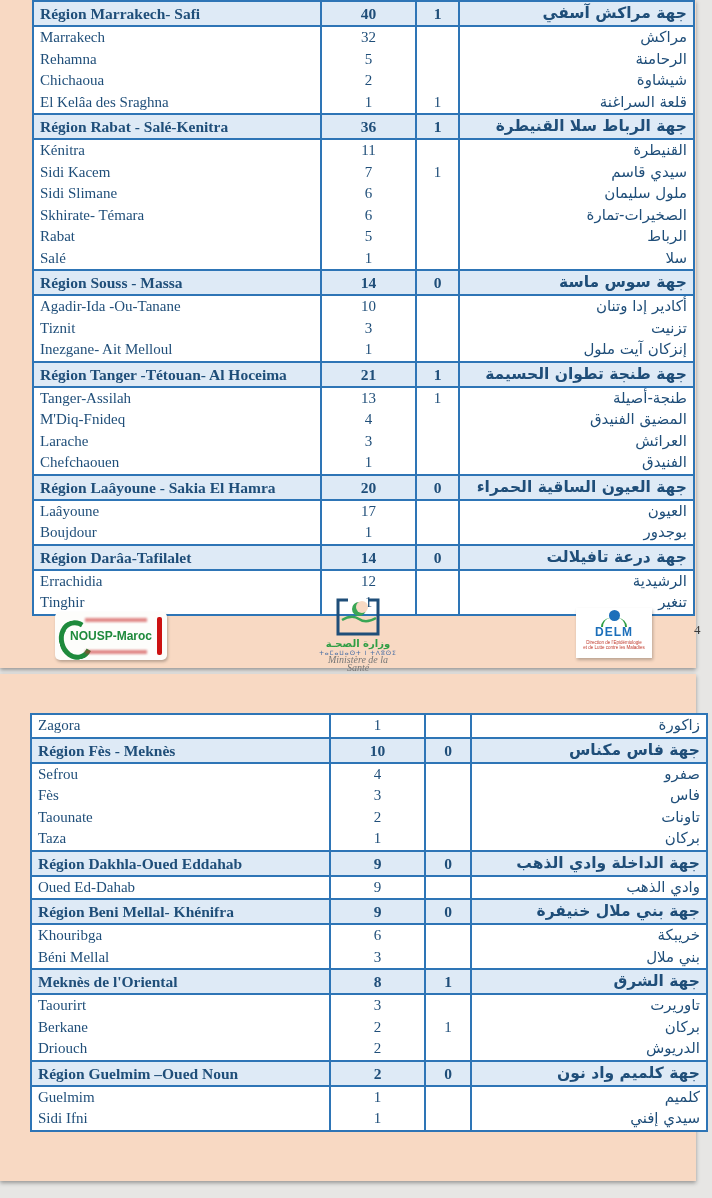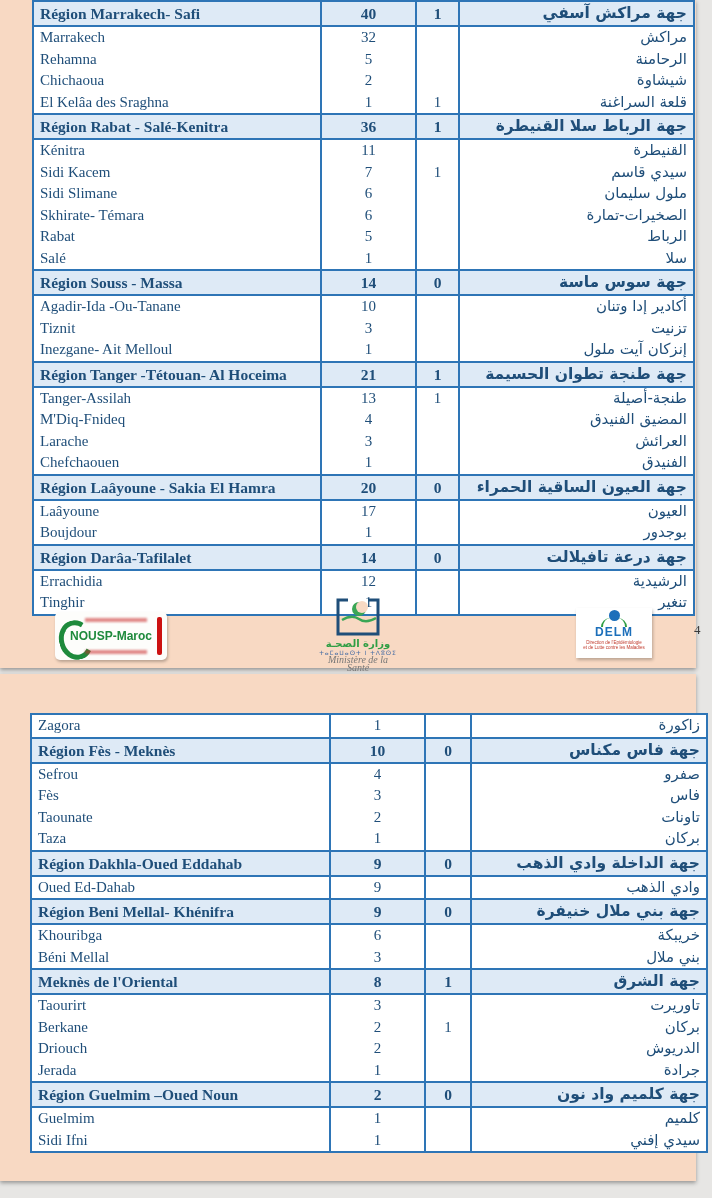--- a/index.html
+++ b/index.html
@@ -401,26 +401,20 @@
           <td class="c-num">2</td>
           <td class="c-num">1</td>
           <td class="c-ar">بركان</td>
         </tr>
         <tr>
           <td class="c-name">Driouch</td>
           <td class="c-num">2</td>
           <td class="c-num"></td>
           <td class="c-ar">الدريوش</td>
         </tr>
-        <tr>
-          <td class="c-name">Jerada</td>
-          <td class="c-num">1</td>
-          <td class="c-num"></td>
-          <td class="c-ar">جرادة</td>
-        </tr>
         <tr class="hdr">
           <td class="c-name">Région Guelmim –Oued Noun</td>
           <td class="c-num">2</td>
           <td class="c-num">0</td>
           <td class="c-ar">جهة كلميم واد نون</td>
         </tr>
         <tr>
           <td class="c-name">Guelmim</td>
           <td class="c-num">1</td>
           <td class="c-num"></td>

